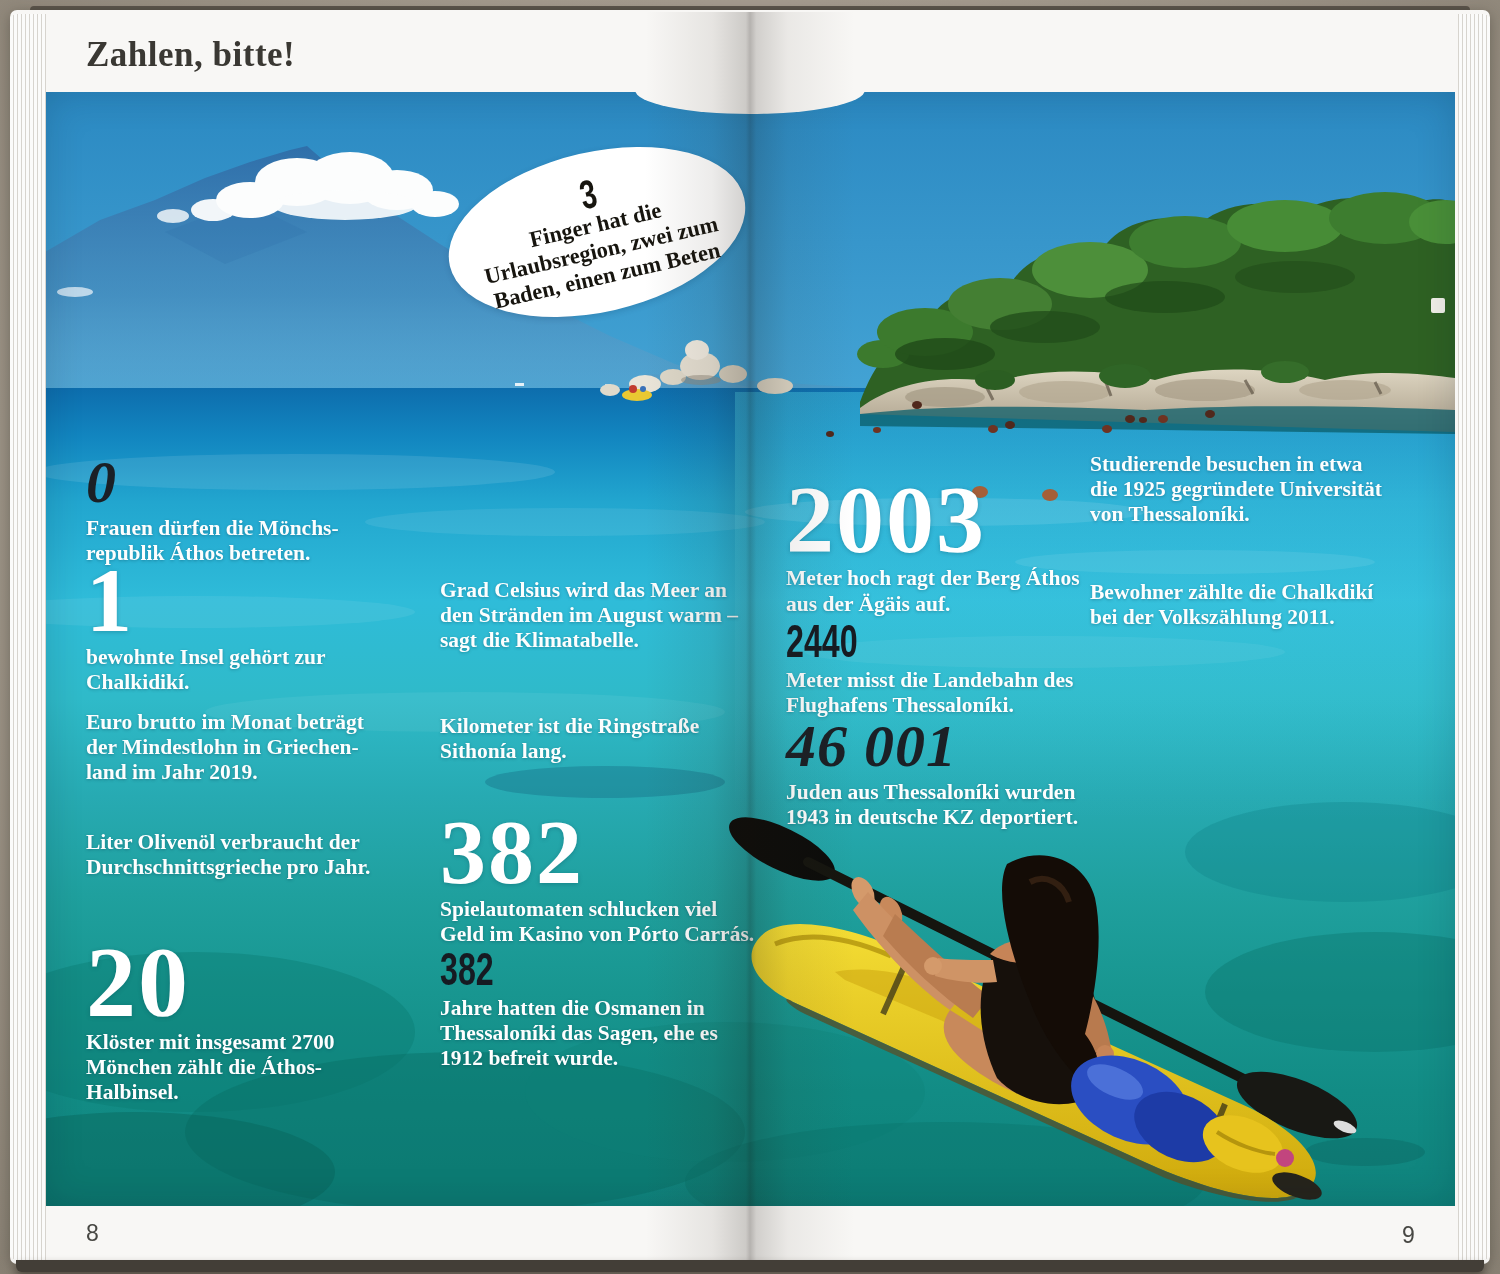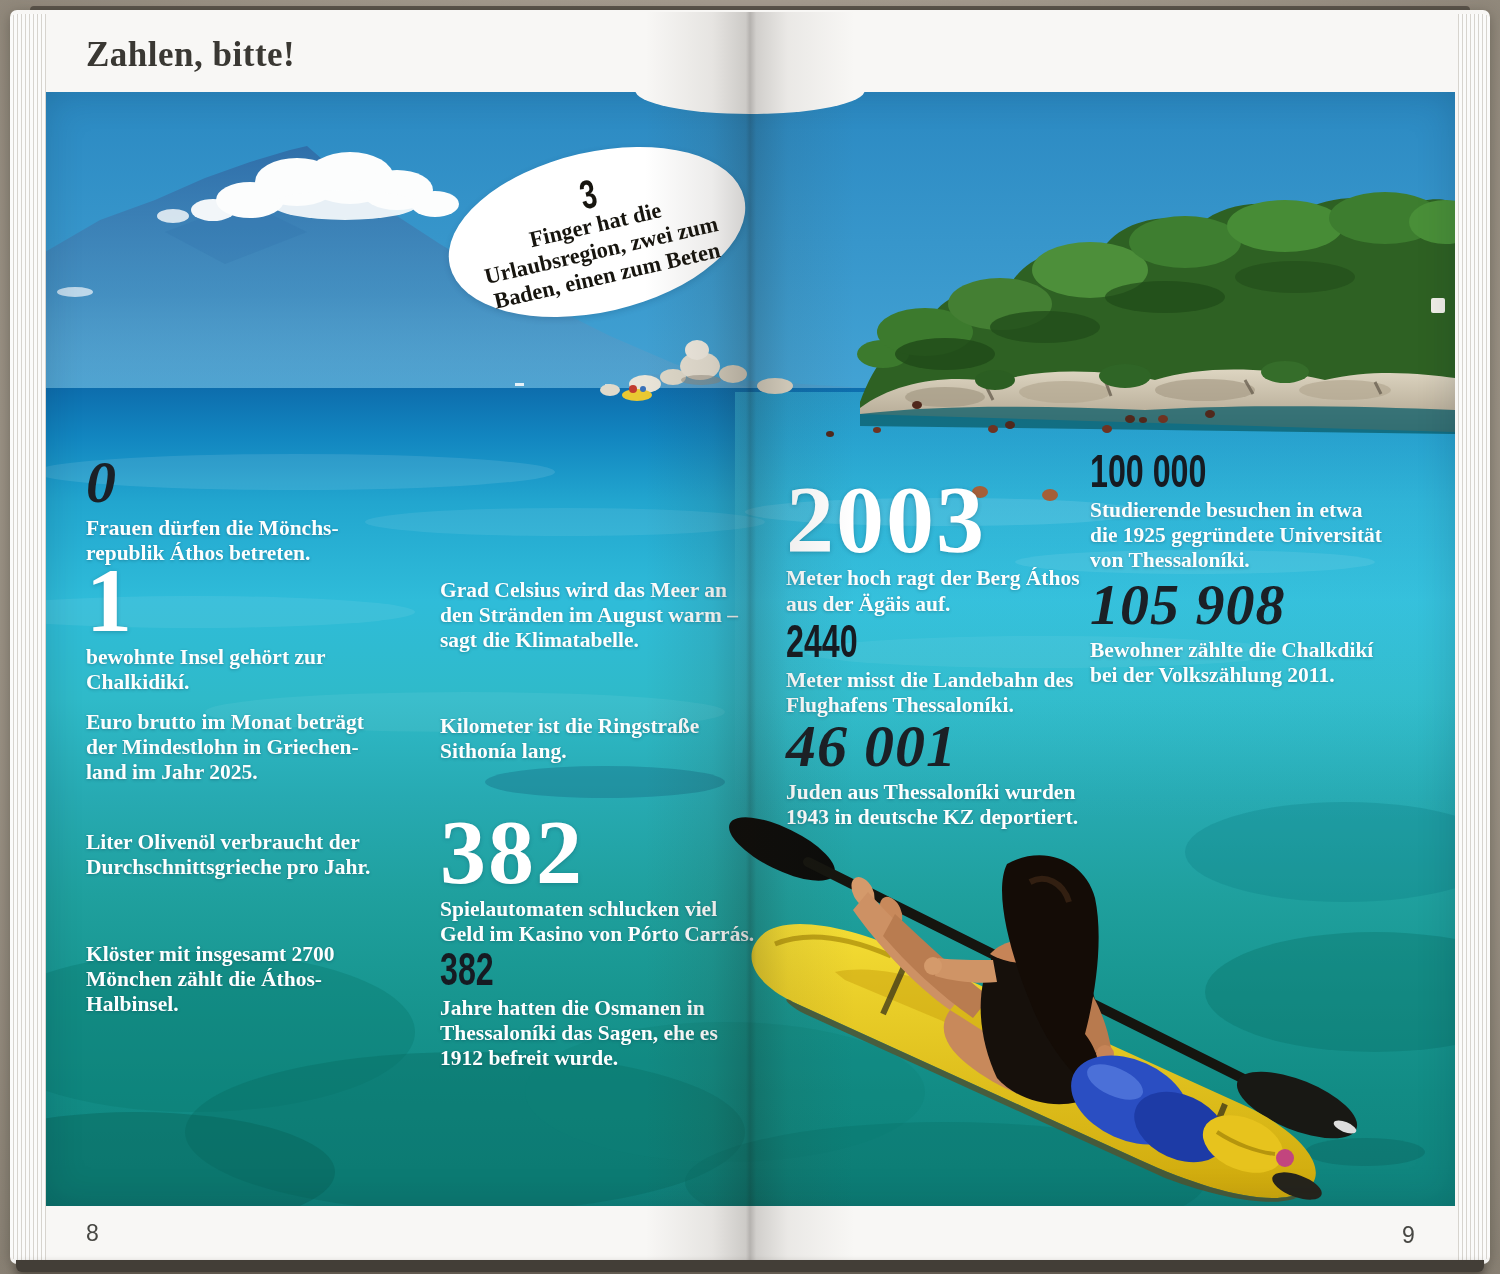--- a/index.html
+++ b/index.html
@@ -252,27 +252,28 @@
 republik Áthos betreten.</div>
   </div>
   <div class="stat" style="left:86px;top:560px;width:345px">
     <div class="num-wh" style="font-size:92px">1</div>
     <div class="desc">bewohnte Insel gehört zur
 Chalkidikí.</div>
   </div>
   <div class="stat" style="left:86px;top:706px;width:345px">
     <div class="desc">Euro brutto im Monat beträgt
 der Mindestlohn in Griechen-
-land im Jahr 2025.</div>
+land im Jahr 2019.</div>
   </div>
   <div class="stat" style="left:86px;top:826px;width:355px">
     <div class="desc">Liter Olivenöl verbraucht der
 Durchschnittsgrieche pro Jahr.</div>
   </div>
   <div class="stat" style="left:86px;top:938px;width:345px">
+    <div class="num-wh" style="font-size:100px">20</div>
     <div class="desc">Klöster mit insgesamt 2700
 Mönchen zählt die Áthos-
 Halbinsel.</div>
   </div>
 
   <div class="stat" style="left:440px;top:574px;width:345px">
     <div class="desc">Grad Celsius wird das Meer an
 den Stränden im August warm –
 sagt die Klimatabelle.</div>
   </div>
@@ -302,27 +303,25 @@
     <div class="desc">Meter misst die Landebahn des
 Flughafens Thessaloníki.</div>
   </div>
   <div class="stat" style="left:786px;top:716px;width:345px">
     <div class="num-it" style="font-size:60px">46 001</div>
     <div class="desc">Juden aus Thessaloníki wurden
 1943 in deutsche KZ deportiert.</div>
   </div>
 
   <div class="stat" style="left:1090px;top:448px;width:345px">
-    <div><span class="num-cond">100 000</span></div>
     <div class="desc">Studierende besuchen in etwa
 die 1925 gegründete Universität
 von Thessaloníki.</div>
   </div>
   <div class="stat" style="left:1090px;top:576px;width:350px">
-    <div class="num-it" style="font-size:58px">105 908</div>
     <div class="desc">Bewohner zählte die Chalkdikí
 bei der Volkszählung 2011.</div>
   </div>
 
   <div class="gutter-shade"></div>
 
   <div class="page-num left">8</div>
   <div class="page-num right">9</div>
 
   <div class="edge-stack-left"></div>

